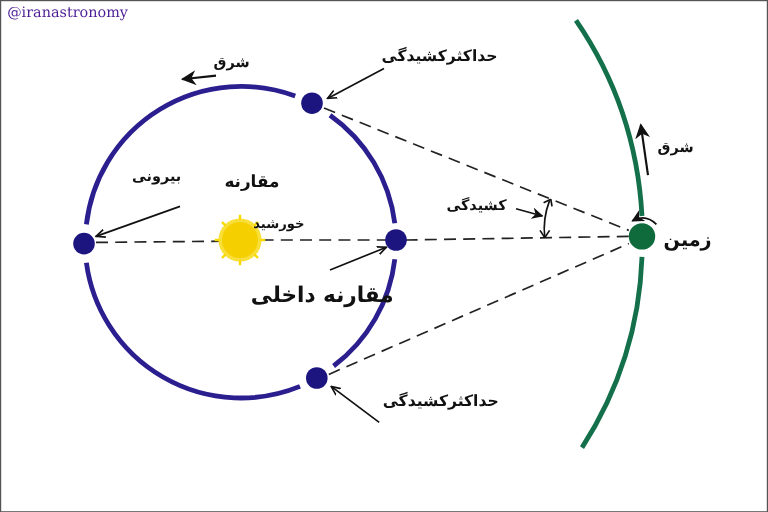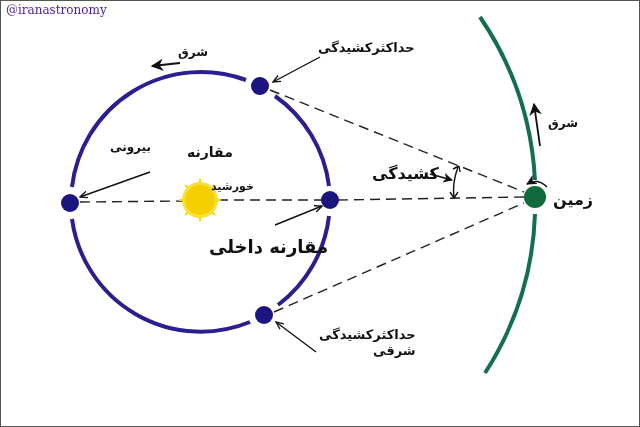--- a/index.html
+++ b/index.html
@@ -101,28 +101,27 @@
 </svg>
 
 <div class="watermark">@iranastronomy</div>
 
 <div class="lbl" style="left:318px; top:40px; font-size:13px;">
   <div>حداکثرکشیدگی</div>
 </div>
 
 <div class="lbl" style="left:319px; top:327px; font-size:13px;">
   <div>حداکثرکشیدگی</div>
-  <div>شرقی</div>
 </div>
 
 <div class="lbl" style="left:178px; top:45px; font-size:12px;">شرق</div>
 <div class="lbl" style="left:548px; top:116px; font-size:12px;">شرق</div>
 
 <div class="lbl" style="left:110px; top:140px; font-size:12px;">بیرونی</div>
 <div class="lbl" style="left:187px; top:144px; font-size:14px;">مقارنه</div>
 
 <div class="lbl" style="left:211px; top:180px; font-size:11px;">خورشید</div>
 
 <div class="lbl" style="left:186px; top:236px; font-size:18px;margin-left:23px;">مقارنه داخلی</div>
 
-<div class="lbl" style="left:372px; top:164px; font-size:16px;">کشیدگی</div>
+<div class="lbl" style="left:372px; top:164px; font-size:12px;">کشیدگی</div>
 
 <div class="lbl" style="left:553px; top:190px; font-size:16px;">زمین</div>
 
 </body></html>

